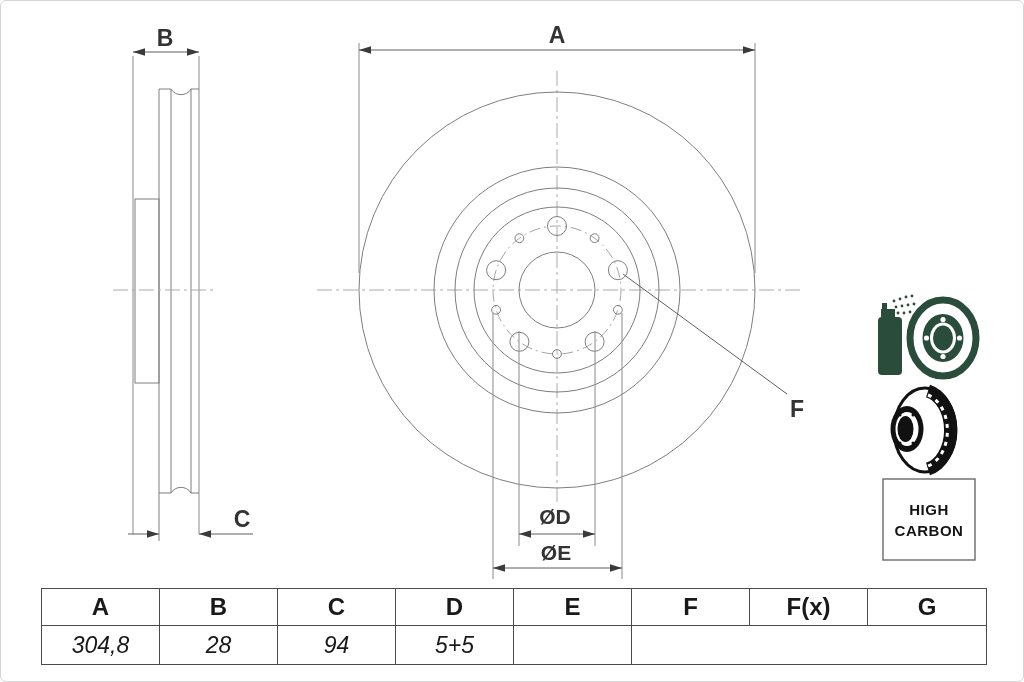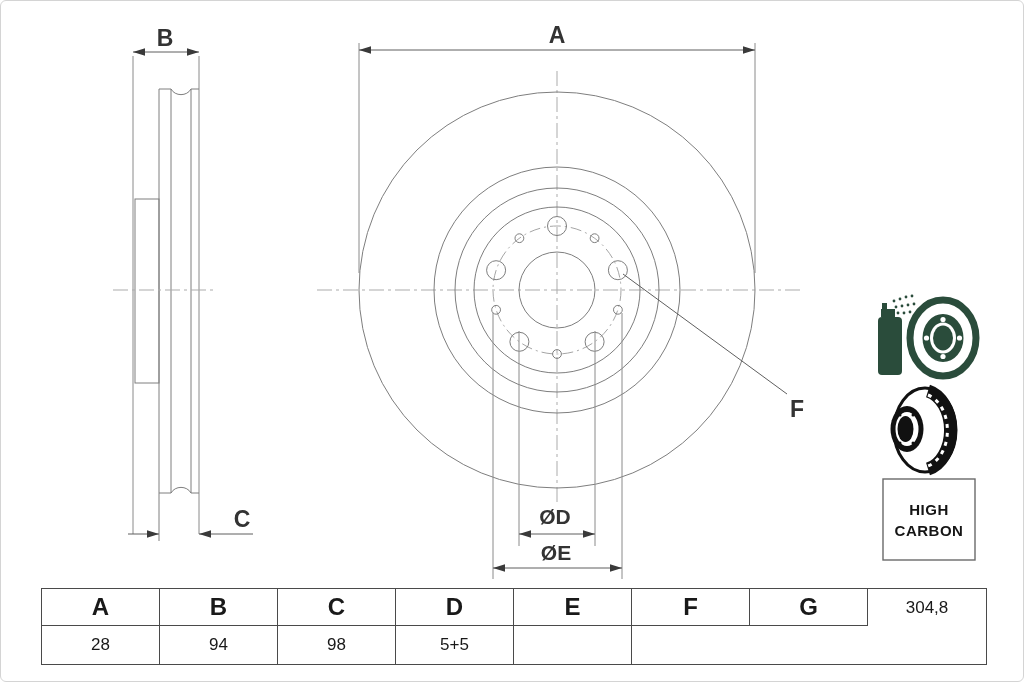--- a/index.html
+++ b/index.html
@@ -41,21 +41,21 @@
   .cell{
     border-right:1px solid #4a4a4a;
     border-bottom:1px solid #4a4a4a;
     display:flex;align-items:center;justify-content:center;
     color:#191919;
     box-sizing:border-box;
   }
   .cell:nth-child(8n){border-right:none;}
   .cell.vrow{border-bottom:none;}
   .cell.hrow{font-size:24px;font-weight:700;}
-  .cell.vrow{font-size:17px;font-weight:400;}
+  .cell.vrow{font-size:23px;font-weight:400;font-style:italic;}
 </style>
 </head>
 <body>
 
 <div class="canvas">
 
   <svg width="1024" height="682" viewBox="0 0 1024 682">
 
     <g>
 
@@ -187,22 +187,22 @@
     </g>
   </svg>
 
   <div class="spec-table">
     <div class="cell hrow">A</div>
     <div class="cell hrow">B</div>
     <div class="cell hrow">C</div>
     <div class="cell hrow">D</div>
     <div class="cell hrow">E</div>
     <div class="cell hrow">F</div>
+    <div class="cell hrow">F(x)</div>
     <div class="cell hrow">G</div>
     <div class="cell vrow">304,8</div>
     <div class="cell vrow">28</div>
     <div class="cell vrow">94</div>
-    <div class="cell vrow">98</div>
     <div class="cell vrow">5+5</div>
     <div class="cell vrow"></div>
   </div>
 
 </div>
 
 </body></html>

